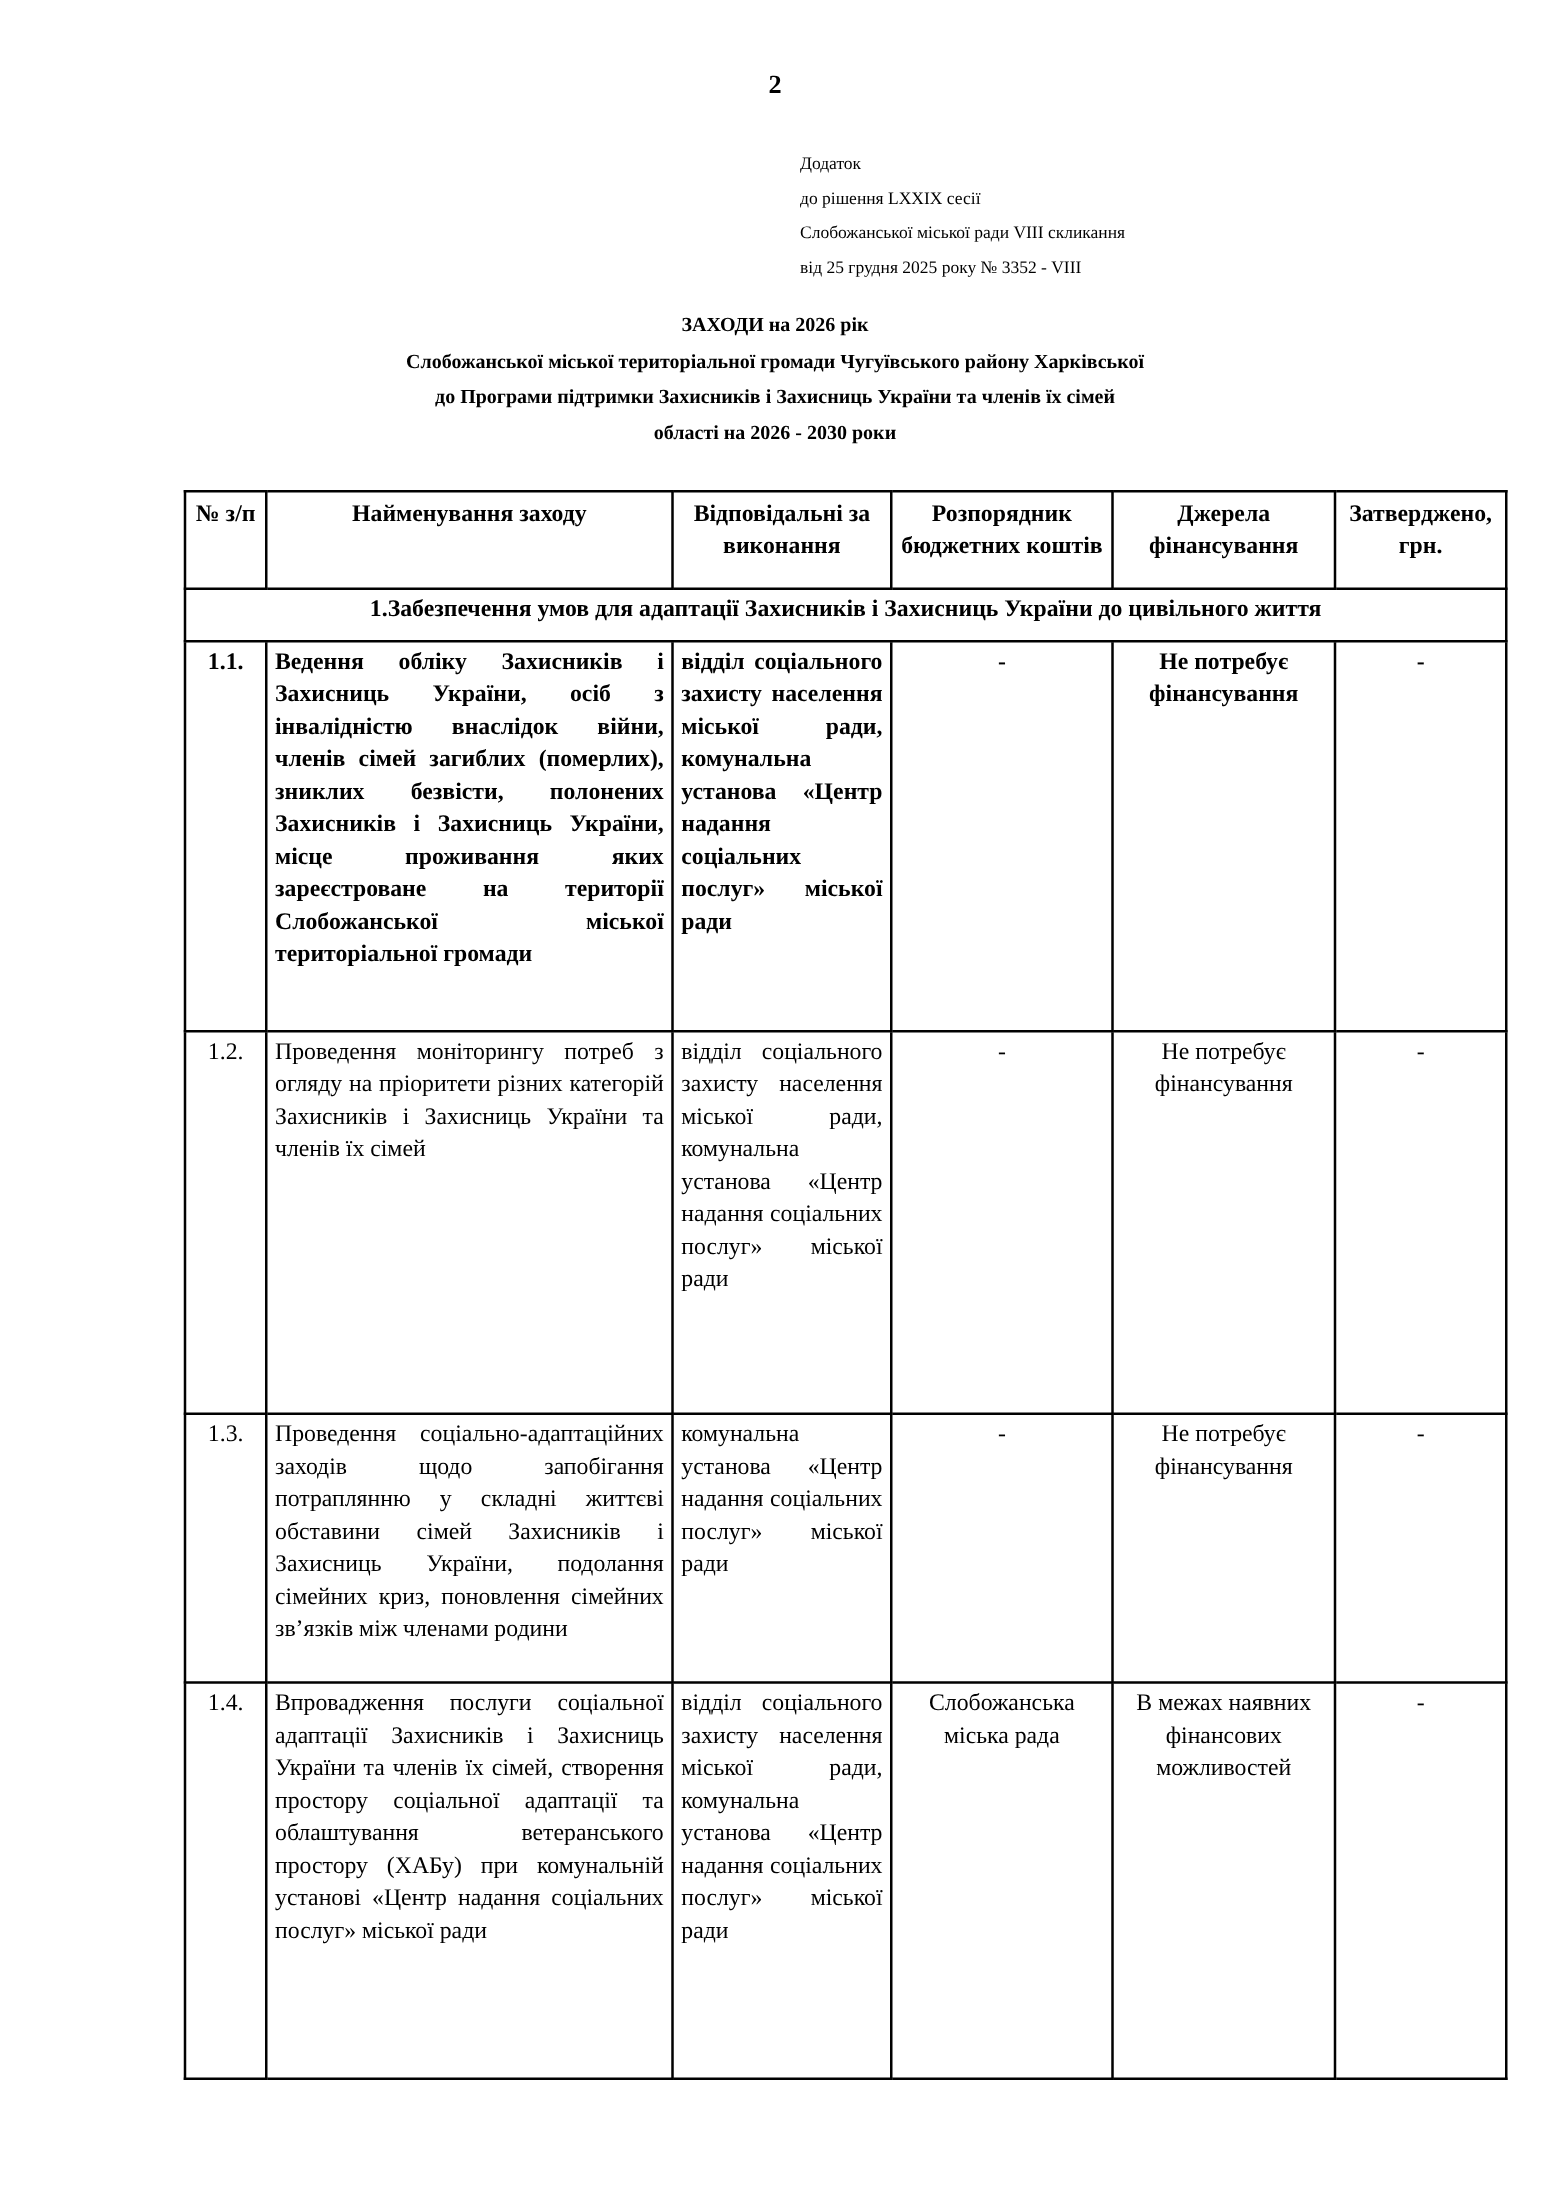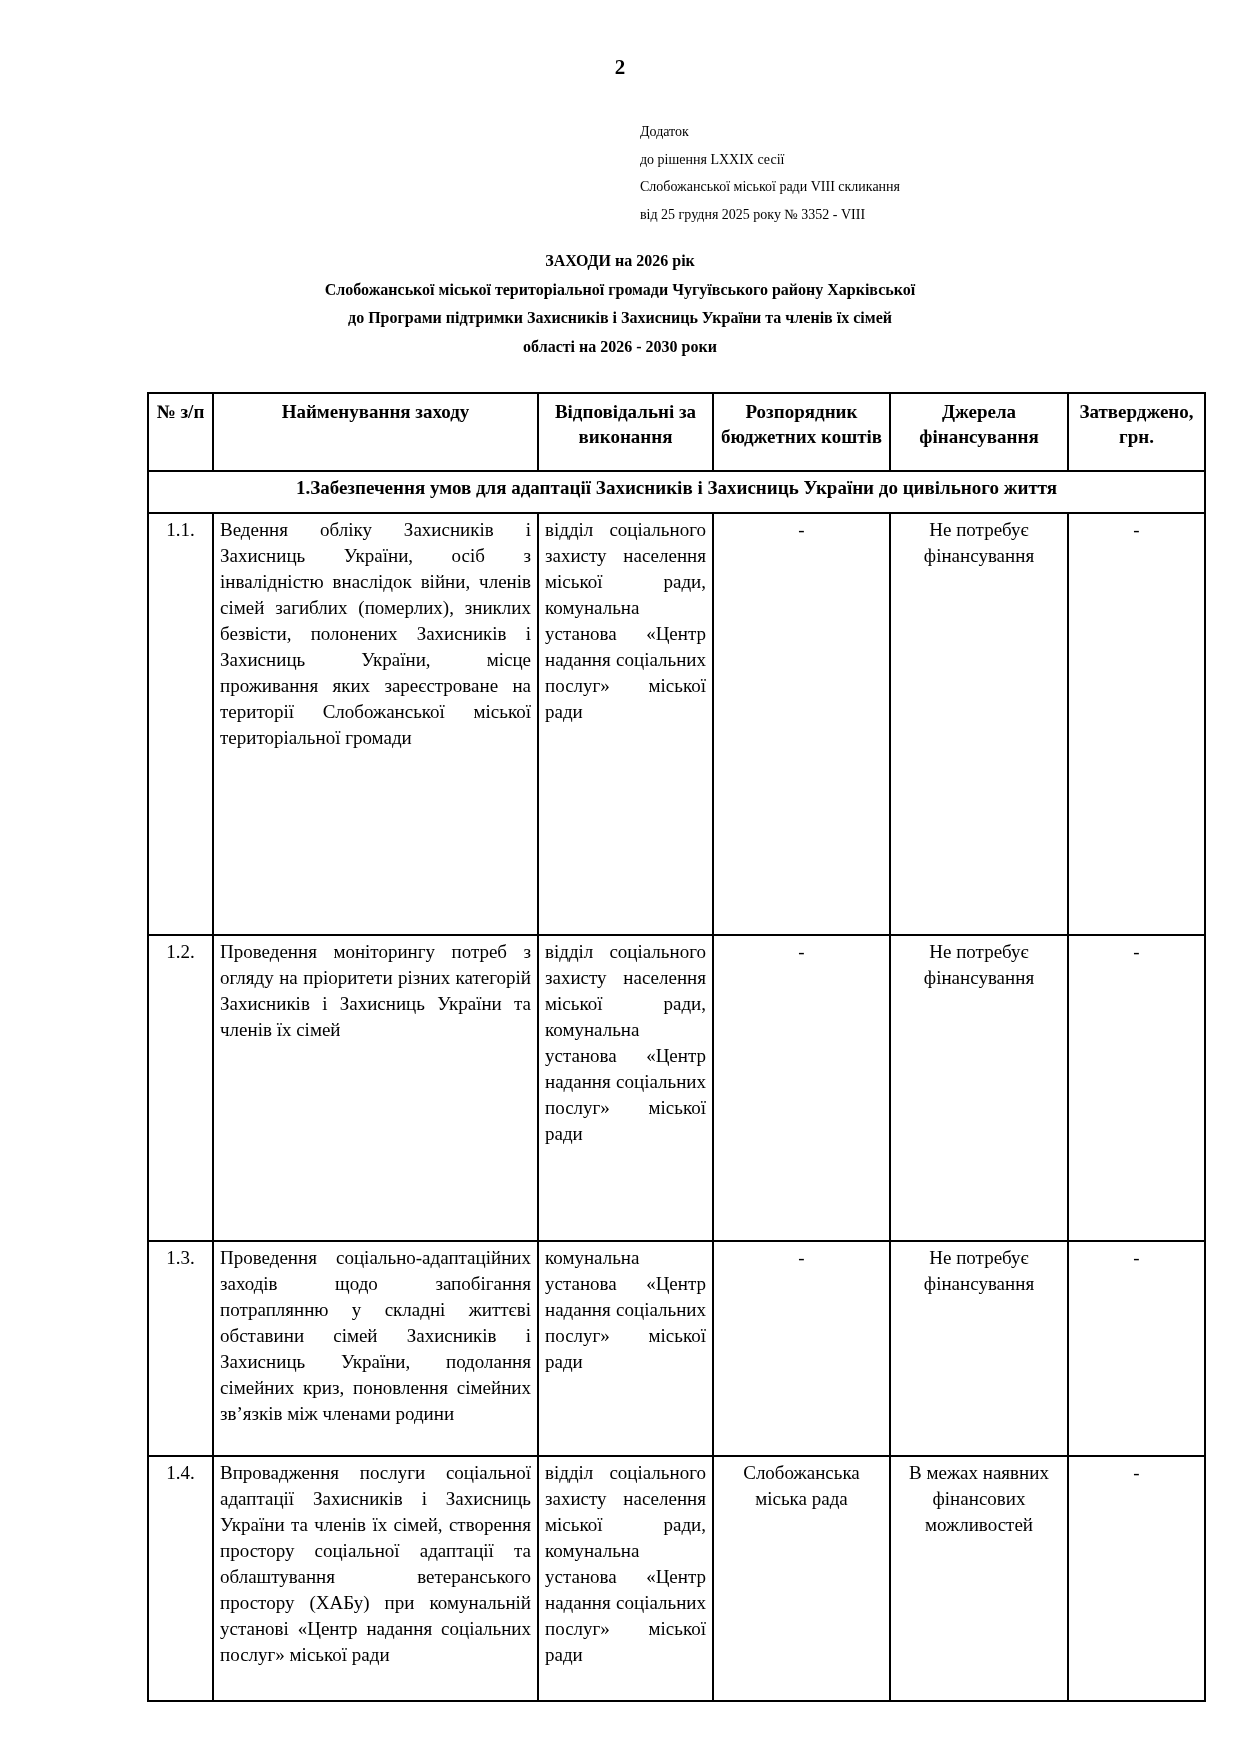--- a/index.html
+++ b/index.html
@@ -66,24 +66,24 @@
   tr.header-row { height: 78px; }
   tr.section-row { height: 42px; }
   td.section-cell {
     font-weight: bold;
     text-align: center;
     font-size: 21.5px;
     line-height: 26px;
     padding: 5px 8px;
     vertical-align: middle;
   }
-  tbody tr:nth-child(3) { height: 422px; }
+  tbody tr:nth-child(3) { height: 312px; font-weight: bold; }
   tbody tr:nth-child(4) { height: 306px; }
   tbody tr:nth-child(5) { height: 215px; }
-  tbody tr:nth-child(6) { height: 245px; padding-left: 10px; }
+  tbody tr:nth-child(6) { height: 317px; padding-left: 10px; }
   td.c-num  { text-align: center; padding-top: 4px; }
   td.c-name { text-align: justify; padding: 3px 12px; }
   td.c-resp { text-align: justify; padding: 3px 8px; }
   td.c-mgr  { text-align: center; padding: 3px 10px; }
   td.c-src  { text-align: center; padding: 3px 18px; margin-left: 19px; }
   td.c-appr { text-align: center; }
 </style>
 </head>
 <body>
 

